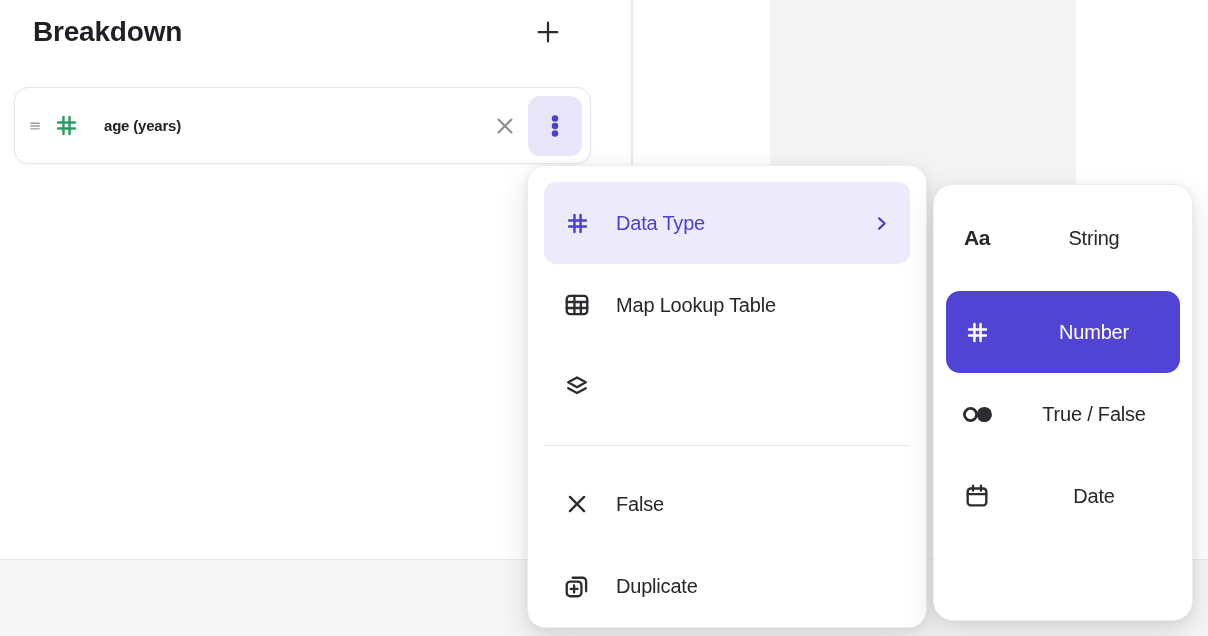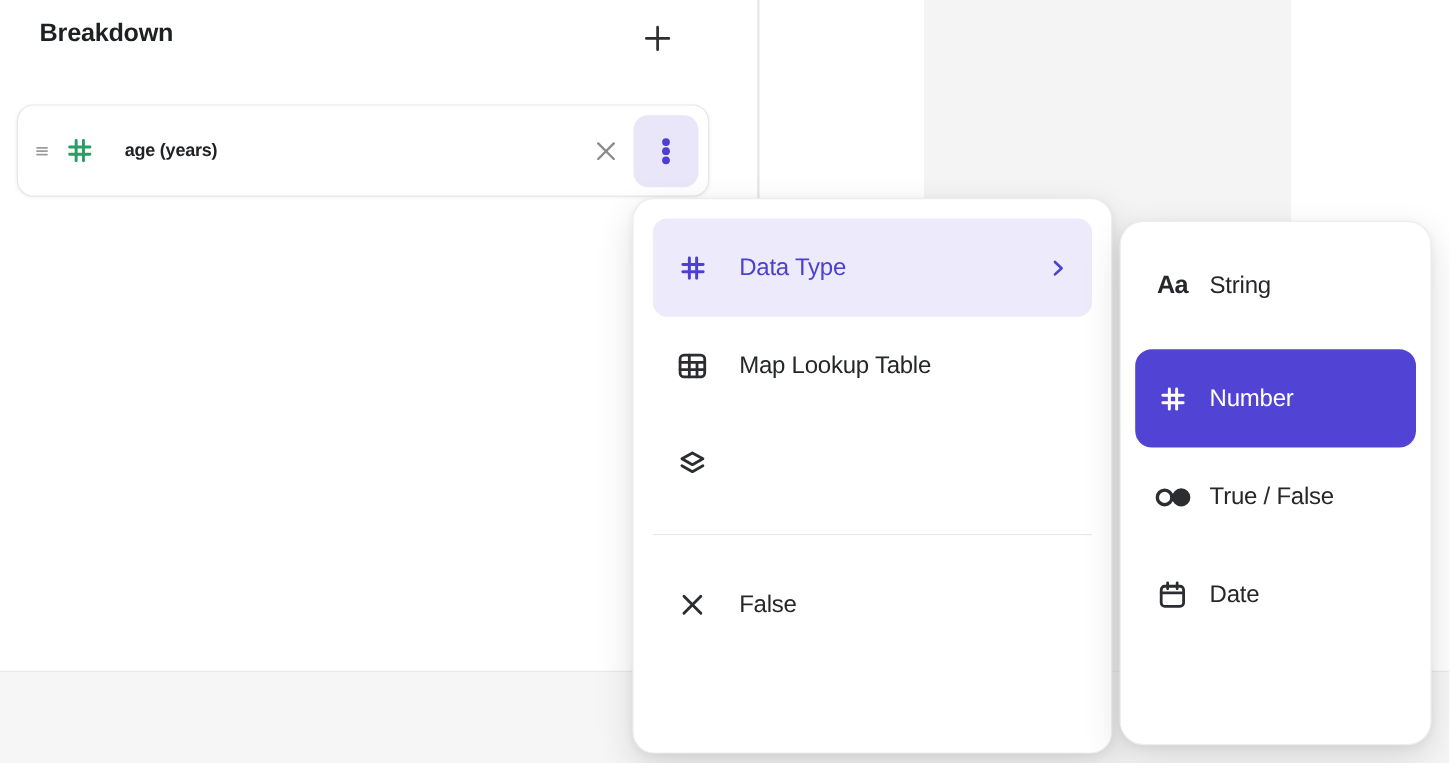--- a/index.html
+++ b/index.html
@@ -27,21 +27,21 @@
   }
   .footer-band {
     position: absolute; left: 0; top: 559px; width: 1208px; height: 77px;
     background: #f6f6f6;
     border-top: 1px solid #eaeaea;
   }
 
   
   .panel-title {
     position: absolute; left: 33px; top: 16px;
-    font-size: 21px; font-weight: 700; color: #1e2023;
+    font-size: 28px; font-weight: 700; color: #1e2023;
     letter-spacing: -0.2px;
   }
   .add-btn {
     position: absolute; left: 529px; top: 13px;
     width: 38px; height: 38px;
     display: flex; align-items: center; justify-content: center;
     cursor: pointer; background: transparent; border: none;
   }
 
   
@@ -132,20 +132,21 @@
     margin: 17px 0;
   }
 
   
   .submenu {
     position: absolute; left: 933px; top: 184px;
     width: 260px; height: 437px;
     border-radius: 20px;
     padding: 12px;
     overflow: hidden;
+    text-align: center;
   }
   .submenu .menu-item { height: 82px; border-radius: 14px; }
   .submenu .mi-icon {
     width: 34px; height: 34px;
     margin-left: 14px; margin-right: 14px;
   }
   .submenu .menu-item.selected {
     background: #5144d4;
     color: #ffffff;
     margin-top: 12px;
@@ -244,20 +245,30 @@
 
     <div class="menu-item">
       <span class="mi-icon">
         <svg width="26" height="26" viewBox="0 0 24 24" fill="none" stroke="currentColor" stroke-width="2.2" stroke-linecap="round">
           <path d="M5.5 5.5 L18.5 18.5 M18.5 5.5 L5.5 18.5"></path>
         </svg>
       </span>
       <span class="mi-label">False</span>
     </div>
 
+    <div class="menu-item">
+      <span class="mi-icon">
+        <svg width="28" height="28" viewBox="0 0 24 24" fill="none" stroke="currentColor" stroke-width="2" stroke-linecap="round" stroke-linejoin="round">
+          <rect x="3.2" y="8.2" width="12.6" height="12.6" rx="3"></rect>
+          <path d="M9.5 11.6 V17.4 M6.6 14.5 H12.4"></path>
+          <path d="M8.3 4.9 H16.9 A2.9 2.9 0 0 1 19.8 7.8 V16.5"></path>
+        </svg>
+      </span>
+      <span class="mi-label">Duplicate</span>
+    </div>
 
   </div>
 
   <div class="menu submenu">
 
     <div class="menu-item">
       <span class="mi-icon">
         <span class="aa-glyph">Aa</span>
       </span>
       <span class="mi-label">String</span>

